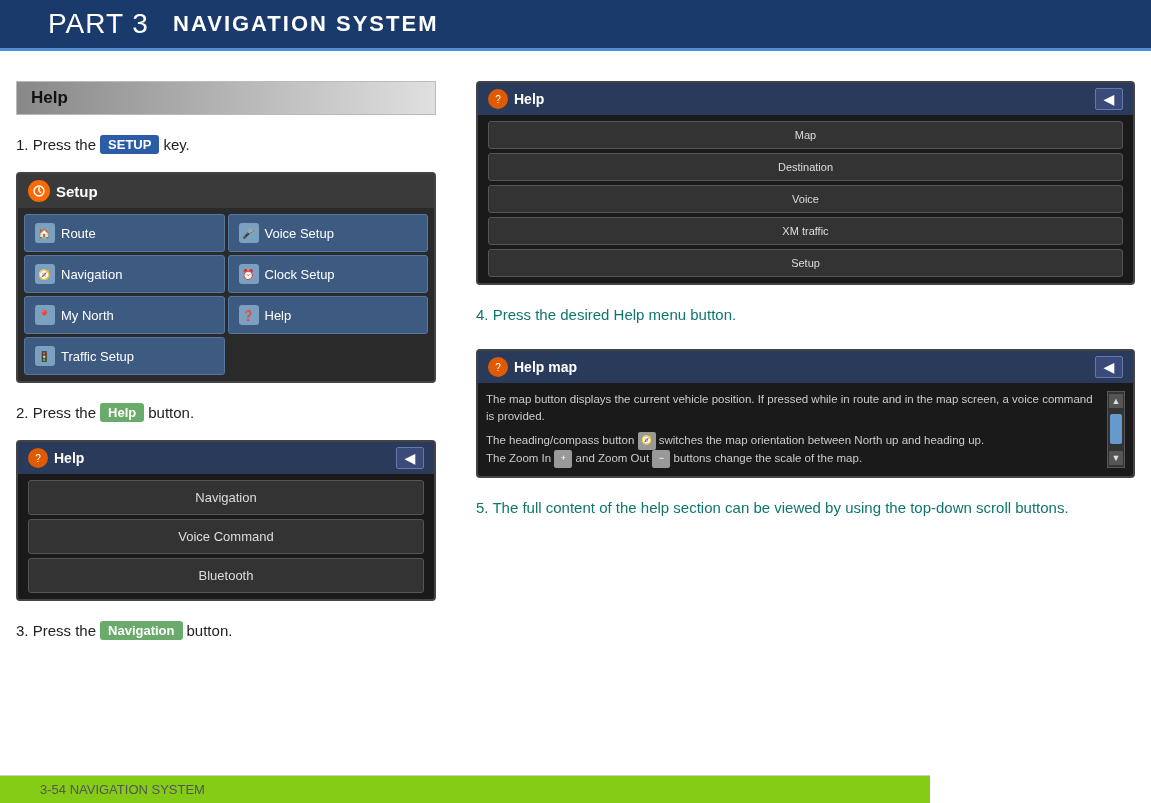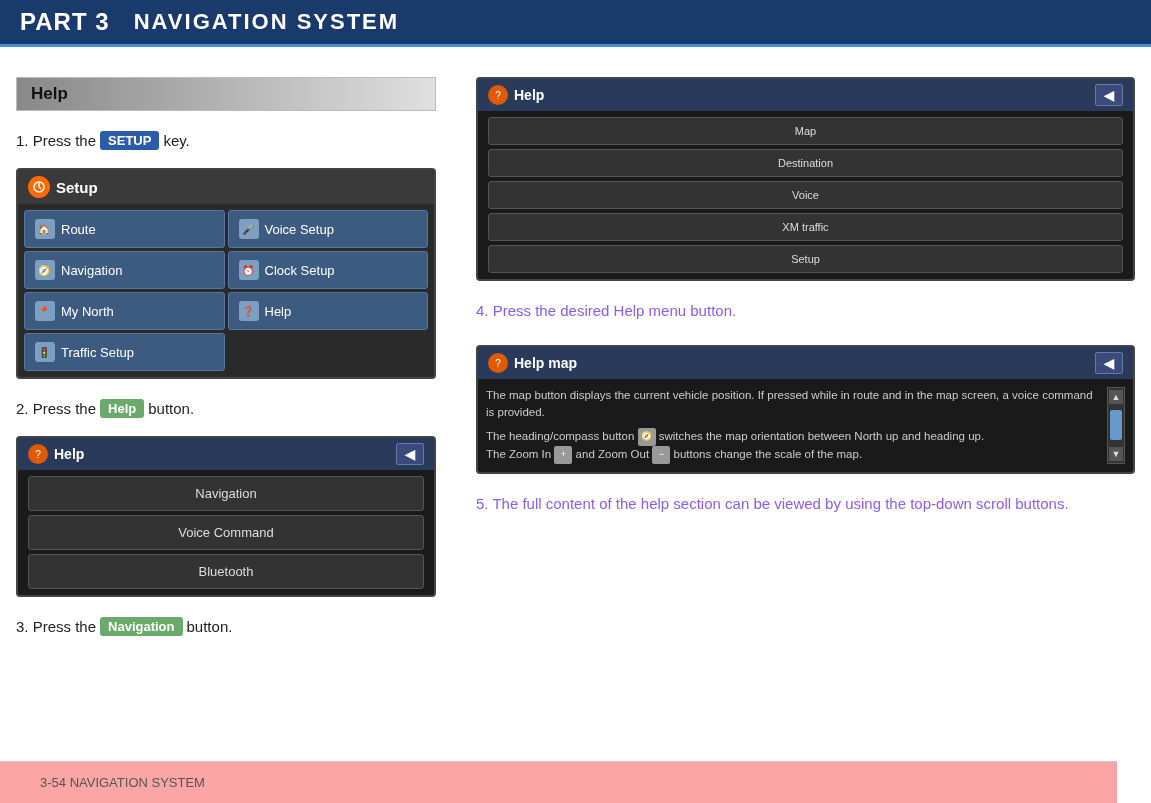--- a/index.html
+++ b/index.html
@@ -15,24 +15,25 @@
     
     .header {
       background: #1a3a6b;
       color: #fff;
       padding: 8px 20px;
       display: flex;
       align-items: center;
       border-bottom: 3px solid #4a90d9;
     }
     .header-part {
-      font-size: 24px;
-      font-weight: bold;
+      font-size: 28px;
+      font-weight: normal;
       letter-spacing: 1px;
       margin-right: 8px;
+      margin-left: 28px;
     }
     .header-title {
       font-size: 22px;
       font-weight: bold;
       letter-spacing: 2px;
     }
 
     
     .content {
       display: flex;
@@ -303,36 +304,36 @@
     .scroll-thumb {
       width: 12px;
       height: 30px;
       background: #6699cc;
       border-radius: 2px;
     }
 
     
     .step-description {
       font-size: 15px;
-      color: #8b5cf6;
+      color: #0f766e;
       line-height: 1.6;
       margin-bottom: 22px;
     }
 
     
     .footer {
       position: fixed;
       bottom: 0;
       left: 0;
-      width: 1117px;
-      padding: 13px 40px;
+      width: 930px;
+      padding: 6px 40px;
       font-size: 13px;
       color: #555;
       border-top: 1px solid #ccc;
-      background: #fca5a5;
+      background: #84cc16;
     }
 
     
     .icon-sq {
       width: 18px;
       height: 18px;
       display: inline-flex;
       align-items: center;
       justify-content: center;
       background: #999;

